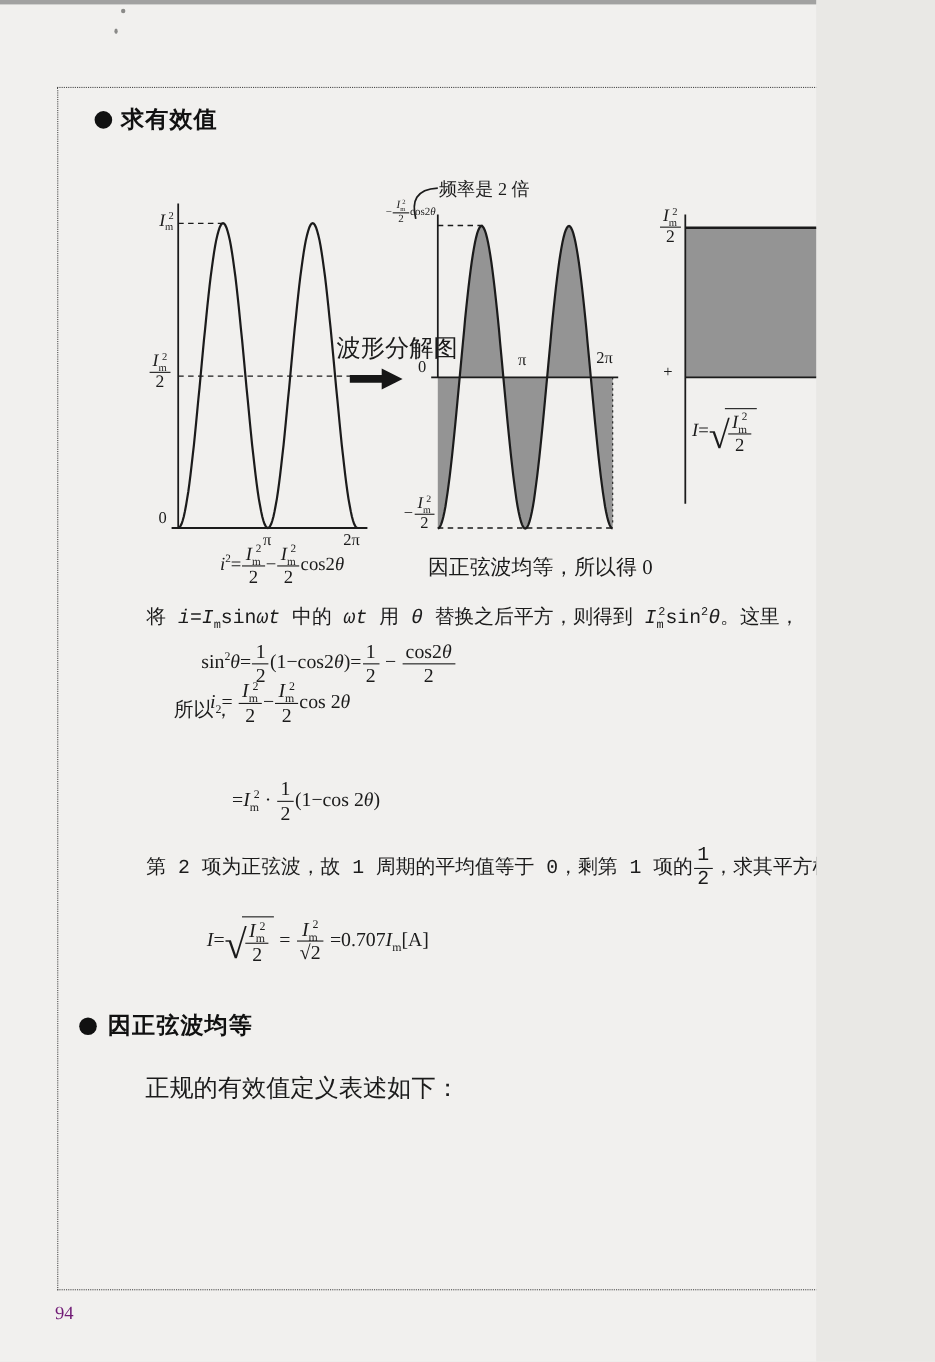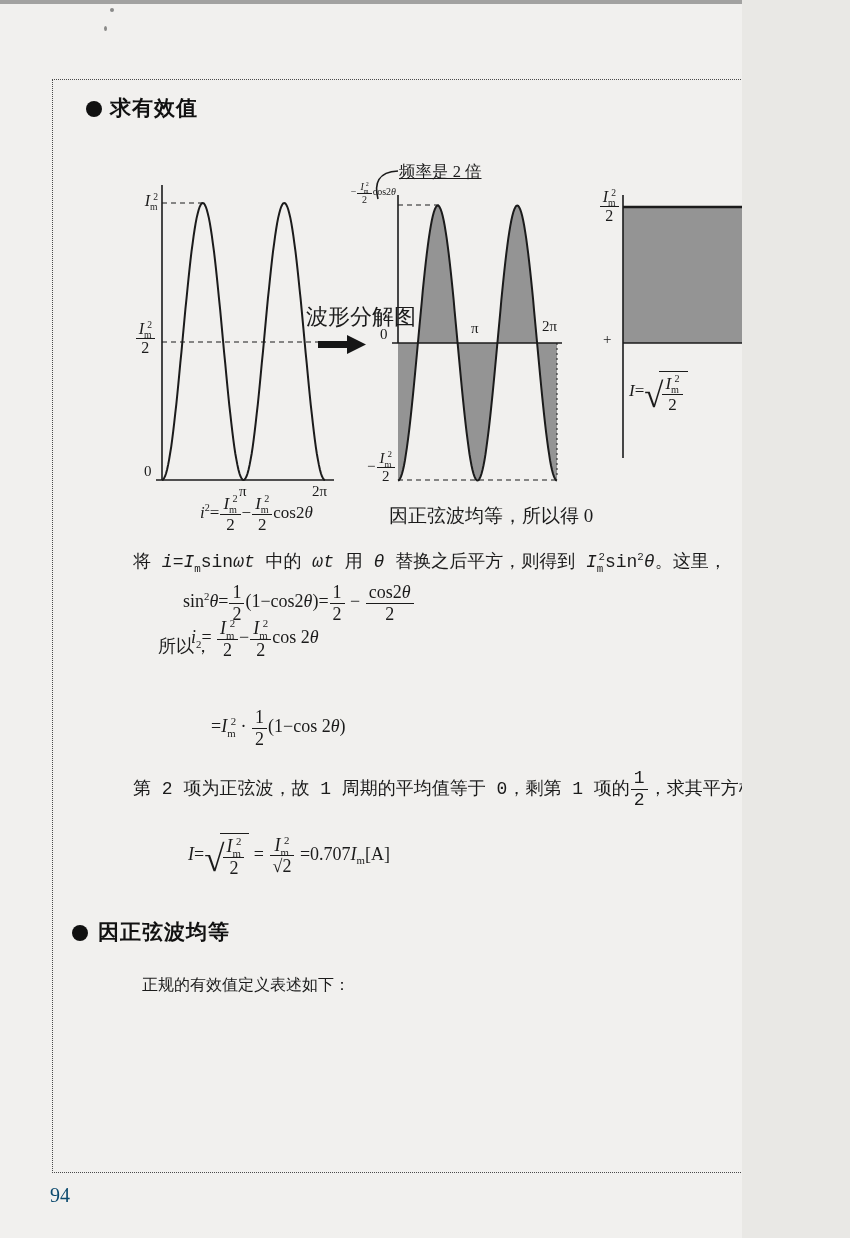--- a/index.html
+++ b/index.html
@@ -16,21 +16,21 @@
   i{font-style:italic;}
   sub,sup{font-size:0.6em;line-height:0;}
   sup.k{margin-left:-0.45em;}
   .fr{display:inline-block;vertical-align:middle;text-align:center;line-height:1.15;margin:0 1px;}
   .fr .n{display:block;border-bottom:1px solid #1b1b1b;padding:0 3px;}
   .fr .d{display:block;padding:0 3px;}
   .rad{display:inline-block;font-size:2.05em;line-height:.8;vertical-align:middle;transform:translateY(3px);margin-right:-4px;}
   .radb{display:inline-block;border-top:1.5px solid #1b1b1b;vertical-align:middle;padding:2px 4px 0 2px;}
   svg{position:absolute;overflow:visible;}
   .ink{stroke:#1b1b1b;fill:none;}
-  #pageno{position:absolute;left:50px;top:1184px;font-size:20px;color:#0c4a6e;}
+  #pageno{position:absolute;left:50px;top:1184px;font-size:17px;color:#701a75;}
 </style>
 </head>
 <body>
 
 <div id="page">
   <div id="topstrip"></div>
   <div class="speck" style="left:110px;top:8px;width:4px;height:4px;"></div>
   <div class="speck" style="left:104px;top:26px;width:3px;height:5px;"></div>
 
   <div id="box"></div>
@@ -59,21 +59,21 @@
 
   <svg style="left:388px;top:183px;" width="190" height="312" viewBox="0 0 190 312">
     <path id="fill2" stroke="none" d="M10.0,297.5L11.0,297.1L12.0,295.8L13.0,293.7L14.0,290.8L15.0,287.0L16.0,282.5L17.0,277.2L17.9,271.2L18.9,264.6L19.9,257.2L20.9,249.3L21.9,240.8L22.9,231.8L23.9,222.4L24.9,212.6L25.9,202.5L26.9,192.1L27.9,181.5L28.9,170.8L29.9,160.0L30.9,149.2L31.9,138.5L32.9,127.9L33.9,117.5L34.8,107.4L35.8,97.6L36.8,88.2L37.8,79.2L38.8,70.7L39.8,62.8L40.8,55.4L41.8,48.8L42.8,42.8L43.8,37.5L44.8,33.0L45.8,29.2L46.8,26.3L47.8,24.2L48.8,22.9L49.8,22.5L50.7,22.9L51.7,24.2L52.7,26.3L53.7,29.2L54.7,33.0L55.7,37.5L56.7,42.8L57.7,48.8L58.7,55.4L59.7,62.8L60.7,70.7L61.7,79.2L62.7,88.2L63.7,97.6L64.7,107.4L65.7,117.5L66.6,127.9L67.6,138.5L68.6,149.2L69.6,160.0L70.6,170.8L71.6,181.5L72.6,192.1L73.6,202.5L74.6,212.6L75.6,222.4L76.6,231.8L77.6,240.8L78.6,249.3L79.6,257.2L80.6,264.6L81.5,271.2L82.5,277.2L83.5,282.5L84.5,287.0L85.5,290.8L86.5,293.7L87.5,295.8L88.5,297.1L89.5,297.5L90.5,297.1L91.5,295.8L92.5,293.7L93.5,290.8L94.5,287.0L95.5,282.5L96.5,277.2L97.5,271.2L98.4,264.6L99.4,257.2L100.4,249.3L101.4,240.8L102.4,231.8L103.4,222.4L104.4,212.6L105.4,202.5L106.4,192.1L107.4,181.5L108.4,170.8L109.4,160.0L110.4,149.2L111.4,138.5L112.4,127.9L113.3,117.5L114.3,107.4L115.3,97.6L116.3,88.2L117.3,79.2L118.3,70.7L119.3,62.8L120.3,55.4L121.3,48.8L122.3,42.8L123.3,37.5L124.3,33.0L125.3,29.2L126.3,26.3L127.3,24.2L128.3,22.9L129.3,22.5L130.2,22.9L131.2,24.2L132.2,26.3L133.2,29.2L134.2,33.0L135.2,37.5L136.2,42.8L137.2,48.8L138.2,55.4L139.2,62.8L140.2,70.7L141.2,79.2L142.2,88.2L143.2,97.6L144.2,107.4L145.2,117.5L146.1,127.9L147.1,138.5L148.1,149.2L149.1,160.0L150.1,170.8L151.1,181.5L152.1,192.1L153.1,202.5L154.1,212.6L155.1,222.4L156.1,231.8L157.1,240.8L158.1,249.3L159.1,257.2L160.1,264.6L161.1,271.2L162.0,277.2L163.0,282.5L164.0,287.0L165.0,290.8L166.0,293.7L167.0,295.8L168.0,297.1L169.0,297.5L169,160L10,160Z" fill="#949494"></path>
     <line x1="10" y1="12" x2="10" y2="160" class="ink" stroke-width="1.6"></line>
     <line x1="4" y1="160" x2="174" y2="160" class="ink" stroke-width="1.6"></line>
     <line x1="10" y1="22" x2="52" y2="22" class="ink" stroke-width="1.2" stroke-dasharray="5,4"></line>
     <line x1="10" y1="297" x2="172" y2="297" class="ink" stroke-width="1.2" stroke-dasharray="5,4"></line>
     <line x1="169" y1="160" x2="169" y2="295" class="ink" stroke-width="1" stroke-dasharray="2,3"></line>
     <path id="curve2" class="ink" stroke-width="2" d="M10.0,297.5L11.0,297.1L12.0,295.8L13.0,293.7L14.0,290.8L15.0,287.0L16.0,282.5L17.0,277.2L17.9,271.2L18.9,264.6L19.9,257.2L20.9,249.3L21.9,240.8L22.9,231.8L23.9,222.4L24.9,212.6L25.9,202.5L26.9,192.1L27.9,181.5L28.9,170.8L29.9,160.0L30.9,149.2L31.9,138.5L32.9,127.9L33.9,117.5L34.8,107.4L35.8,97.6L36.8,88.2L37.8,79.2L38.8,70.7L39.8,62.8L40.8,55.4L41.8,48.8L42.8,42.8L43.8,37.5L44.8,33.0L45.8,29.2L46.8,26.3L47.8,24.2L48.8,22.9L49.8,22.5L50.7,22.9L51.7,24.2L52.7,26.3L53.7,29.2L54.7,33.0L55.7,37.5L56.7,42.8L57.7,48.8L58.7,55.4L59.7,62.8L60.7,70.7L61.7,79.2L62.7,88.2L63.7,97.6L64.7,107.4L65.7,117.5L66.6,127.9L67.6,138.5L68.6,149.2L69.6,160.0L70.6,170.8L71.6,181.5L72.6,192.1L73.6,202.5L74.6,212.6L75.6,222.4L76.6,231.8L77.6,240.8L78.6,249.3L79.6,257.2L80.6,264.6L81.5,271.2L82.5,277.2L83.5,282.5L84.5,287.0L85.5,290.8L86.5,293.7L87.5,295.8L88.5,297.1L89.5,297.5L90.5,297.1L91.5,295.8L92.5,293.7L93.5,290.8L94.5,287.0L95.5,282.5L96.5,277.2L97.5,271.2L98.4,264.6L99.4,257.2L100.4,249.3L101.4,240.8L102.4,231.8L103.4,222.4L104.4,212.6L105.4,202.5L106.4,192.1L107.4,181.5L108.4,170.8L109.4,160.0L110.4,149.2L111.4,138.5L112.4,127.9L113.3,117.5L114.3,107.4L115.3,97.6L116.3,88.2L117.3,79.2L118.3,70.7L119.3,62.8L120.3,55.4L121.3,48.8L122.3,42.8L123.3,37.5L124.3,33.0L125.3,29.2L126.3,26.3L127.3,24.2L128.3,22.9L129.3,22.5L130.2,22.9L131.2,24.2L132.2,26.3L133.2,29.2L134.2,33.0L135.2,37.5L136.2,42.8L137.2,48.8L138.2,55.4L139.2,62.8L140.2,70.7L141.2,79.2L142.2,88.2L143.2,97.6L144.2,107.4L145.2,117.5L146.1,127.9L147.1,138.5L148.1,149.2L149.1,160.0L150.1,170.8L151.1,181.5L152.1,192.1L153.1,202.5L154.1,212.6L155.1,222.4L156.1,231.8L157.1,240.8L158.1,249.3L159.1,257.2L160.1,264.6L161.1,271.2L162.0,277.2L163.0,282.5L164.0,287.0L165.0,290.8L166.0,293.7L167.0,295.8L168.0,297.1L169.0,297.5"></path>
   </svg>
-  <div class="lbl" style="left:399px;top:161px;font-size:16.5px;text-decoration:underline;">频率是 2 倍</div>
+  <div class="lbl" style="left:399px;top:161px;font-size:16.5px;">频率是 2 倍</div>
   <svg style="left:371px;top:167px;" width="28" height="34" viewBox="0 0 28 34">
     <path d="M7,32 C3,16 7,5 27,4" class="ink" stroke-width="1.6"></path>
   </svg>
   <div class="lbl" style="left:322px;top:181px;width:74px;text-align:right;font-size:10px;">−<span class="fr"><span class="n"><i>I</i><sub>m</sub><sup class="k">2</sup></span><span class="d">2</span></span>cos2<i>θ</i></div>
   <div class="lbl" style="left:380px;top:326px;font-size:15px;">0</div>
   <div class="lbl" style="left:471px;top:320px;font-size:15px;">π</div>
   <div class="lbl" style="left:542px;top:318px;font-size:15px;">2π</div>
   <div class="lbl" style="left:336px;top:450px;width:60px;text-align:right;font-size:15px;">−<span class="fr"><span class="n"><i>I</i><sub>m</sub><sup class="k">2</sup></span><span class="d">2</span></span></div>
   <div class="lbl" style="left:389px;top:503px;font-size:19px;">因正弦波均等，所以得 0</div>
 
@@ -90,16 +90,16 @@
   <div class="para" style="left:133px;top:549px;">将 <i>i</i>=<i>I</i><sub>m</sub>sin<i>ωt</i> 中的 <i>ωt</i> 用 <i>θ</i> 替换之后平方，则得到 <i>I</i><sub>m</sub><sup class="k">2</sup>sin<sup>2</sup><i>θ</i>。这里，</div>
   <div class="math" style="left:183px;top:582px;">sin<sup>2</sup><i>θ</i>=<span class="fr"><span class="n">1</span><span class="d">2</span></span>(1−cos2<i>θ</i>)=<span class="fr"><span class="n">1</span><span class="d">2</span></span> − <span class="fr"><span class="n">cos2<i>θ</i></span><span class="d">2</span></span></div>
   <div class="para" style="left:158px;top:634px;">所以，</div>
   <div class="math" style="left:191px;top:618px;"><i>i</i><sub>2</sub>= <span class="fr"><span class="n"><i>I</i><sub>m</sub><sup class="k">2</sup></span><span class="d">2</span></span>−<span class="fr"><span class="n"><i>I</i><sub>m</sub><sup class="k">2</sup></span><span class="d">2</span></span>cos 2<i>θ</i></div>
   <div class="math" style="left:211px;top:707px;">=<i>I</i><sub>m</sub><sup class="k">2</sup> · <span class="fr"><span class="n">1</span><span class="d">2</span></span>(1−cos 2<i>θ</i>)</div>
   <div class="para" style="left:133px;top:768px;">第 2 项为正弦波，故 1 周期的平均值等于 0，剩第 1 项的<span class="fr"><span class="n">1</span><span class="d">2</span></span>，求其平方根即得电流的有效值</div>
   <div class="math" style="left:188px;top:833px;"><i>I</i>=<span class="rad">√</span><span class="radb"><span class="fr"><span class="n"><i>I</i><sub>m</sub><sup class="k">2</sup></span><span class="d">2</span></span></span> = <span class="fr"><span class="n"><i>I</i><sub>m</sub><sup class="k">2</sup></span><span class="d">√2</span></span> =0.707<i>I</i><sub>m</sub>[A]</div>
 
   <div class="bullet" style="left:72px;top:925px;"></div>
   <div class="hd" style="left:98px;top:918px;">因正弦波均等</div>
-  <div class="para" style="left:142px;top:974px;font-size:16px;">正规的有效值定义表述如下：</div>
+  <div class="para" style="left:132px;top:974px;font-size:22px;">正规的有效值定义表述如下：</div>
 
   <div id="pageno">94</div>
 </div>
 
 </body></html>

